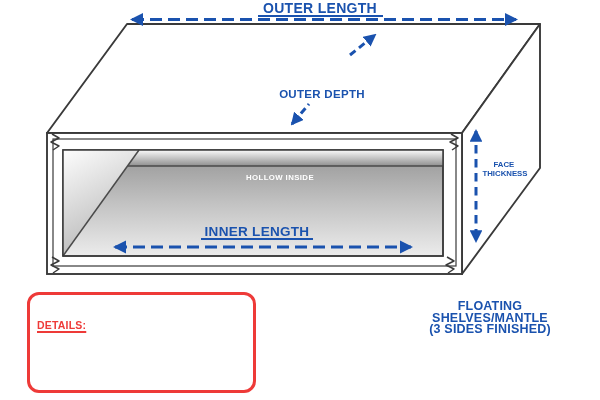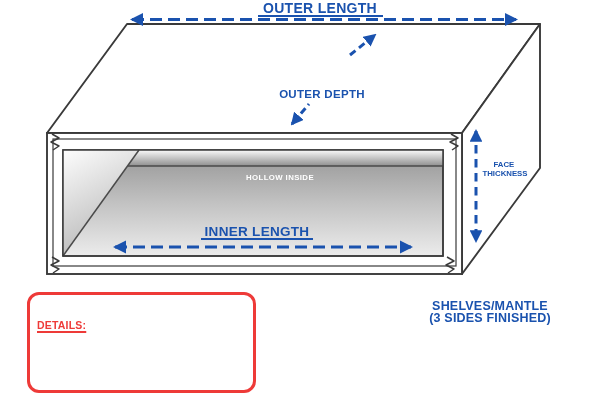--- a/index.html
+++ b/index.html
@@ -95,17 +95,18 @@
       <line x1="201" y1="239" x2="313" y2="239" stroke="#1a52ae" stroke-width="1.8"></line>
       <line x1="115" y1="247" x2="411" y2="247" stroke="#1a52ae" stroke-width="3.2" stroke-dasharray="12 6" marker-start="url(#ah)" marker-end="url(#ah)"></line>
     </g>
   </svg>
 
   <div class="details-box">
     <span class="details-title">DETAILS:</span>
   </div>
 
   <div class="caption">
+    <div>FLOATING</div>
     <div>SHELVES/MANTLE</div>
     <div>(3 SIDES FINISHED)</div>
   </div>
 
 </div>
 
 </body></html>

